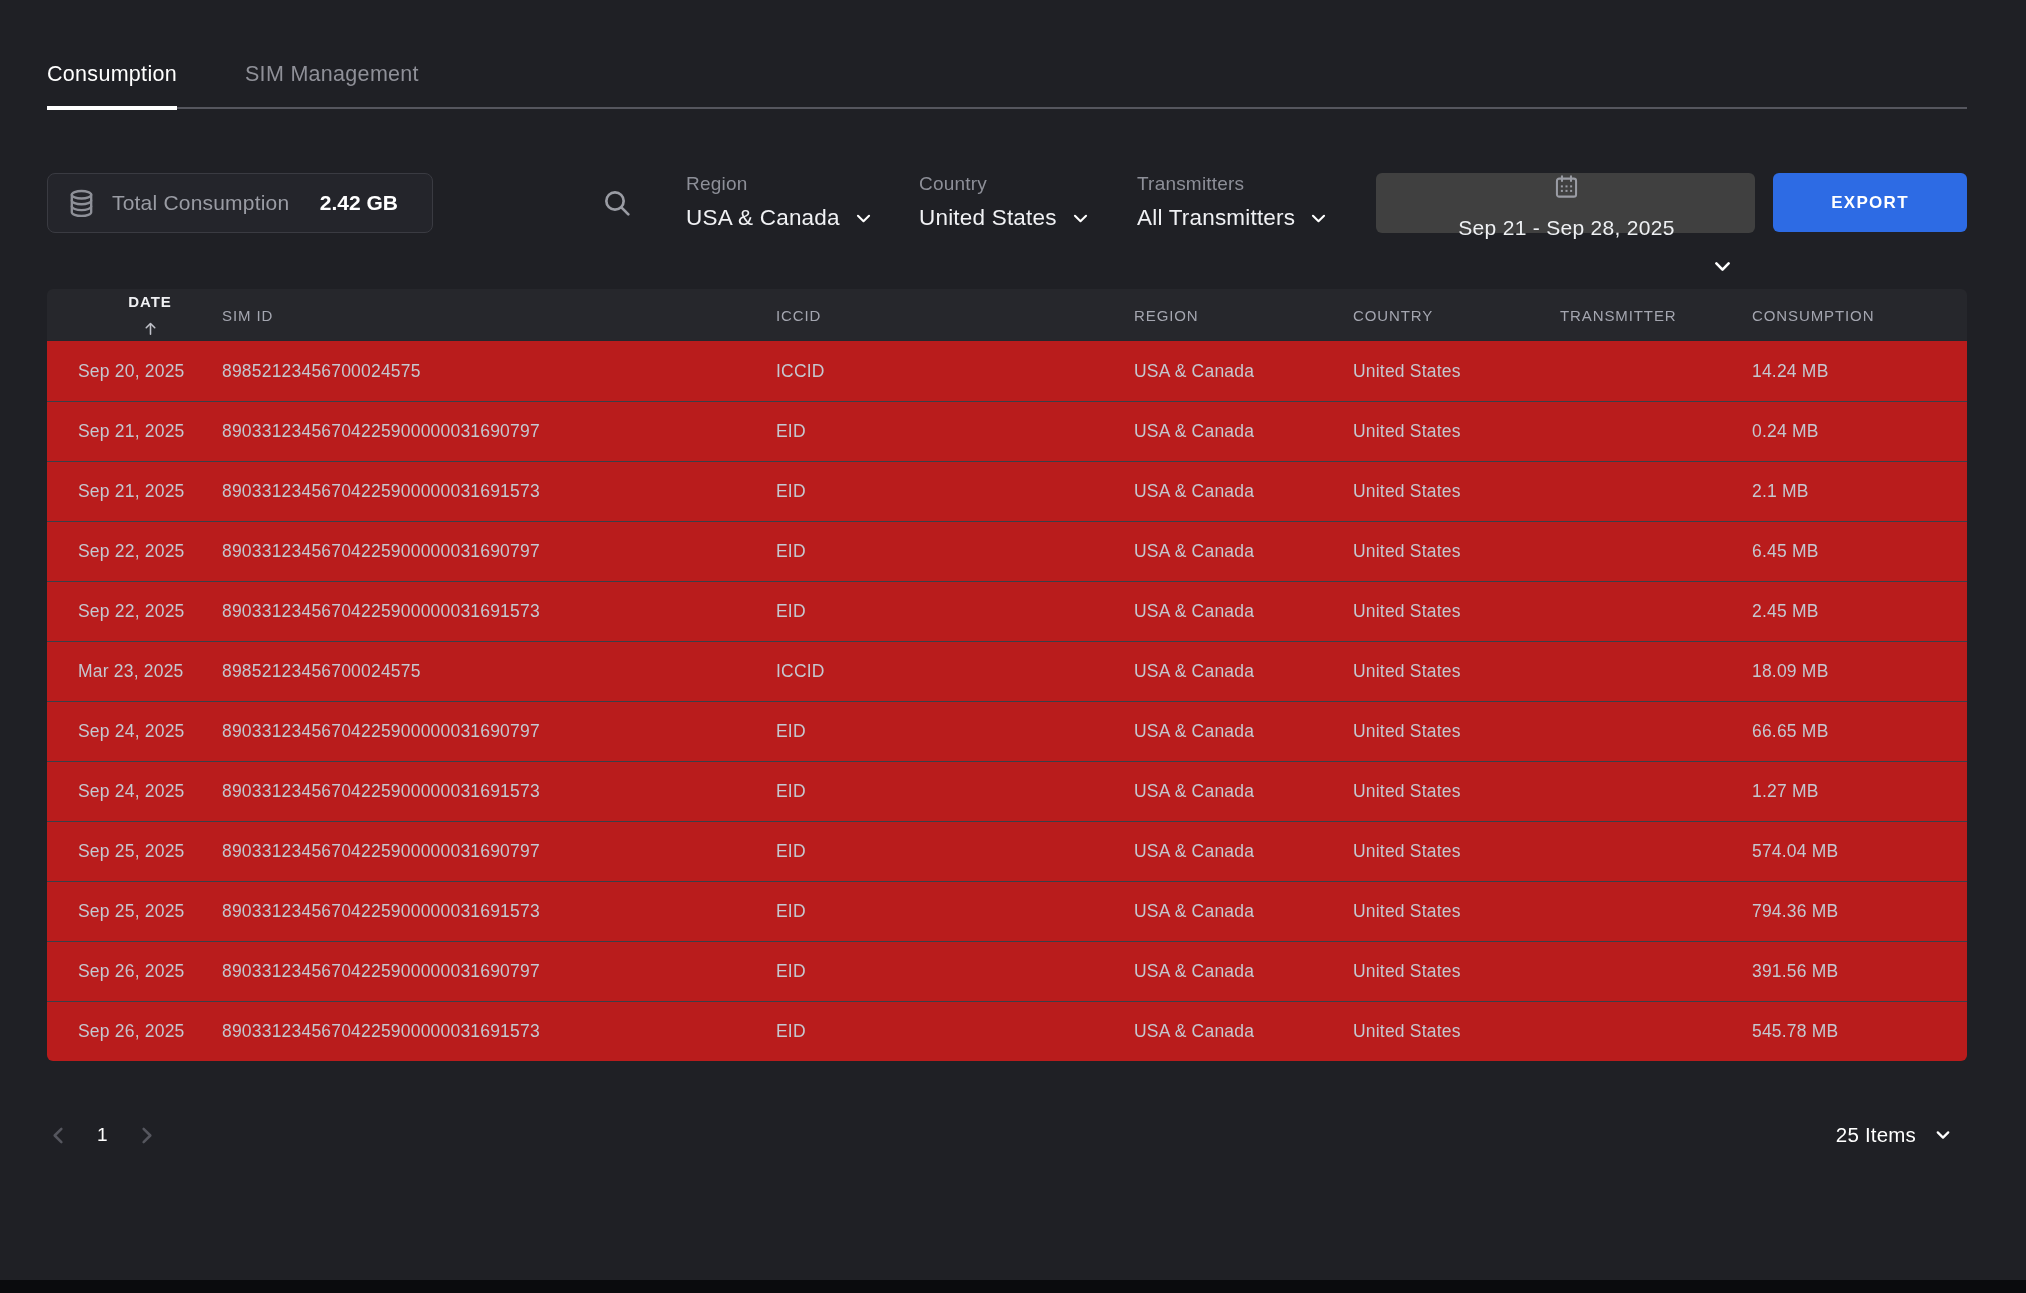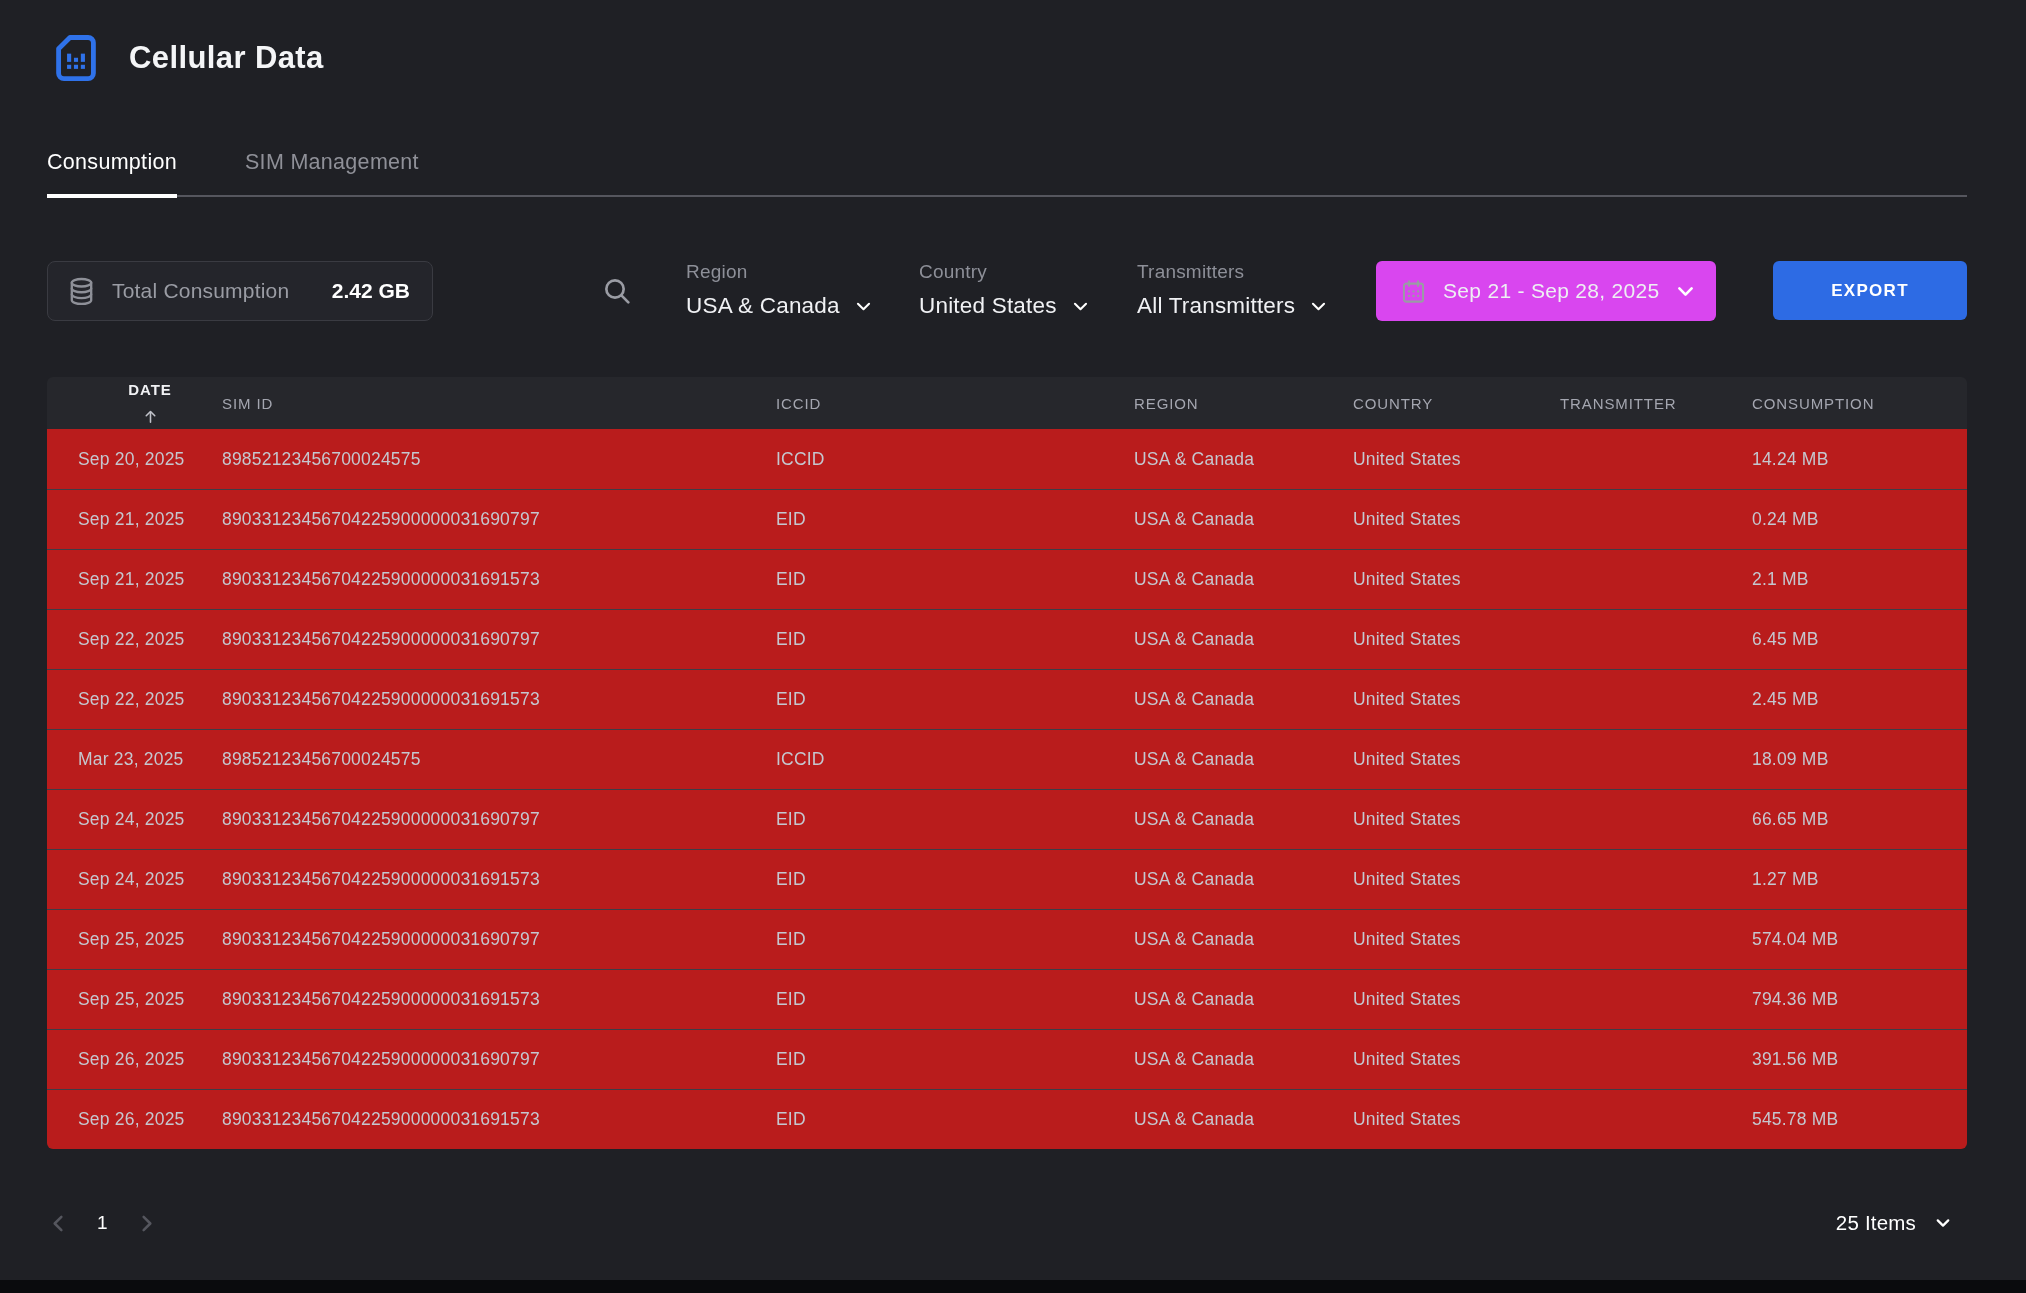--- a/index.html
+++ b/index.html
@@ -22,41 +22,41 @@
   .tabs { display:flex; gap:68px; margin-top:62px; border-bottom:2px solid #55565e; }
   .tab { position:relative; font-size:21.5px; padding-bottom:20px; color:#8f9098; cursor:pointer; letter-spacing:.3px; }
   .tab.active { color:#ffffff; }
   .tab.active::after { content:""; position:absolute; left:0; right:0; bottom:-3px; height:4px; background:#ffffff; }
 
   
   .filter-bar { position:relative; height:60px; margin-top:64px; }
   .total-card {
     position:absolute; left:0; top:0; width:386px; height:60px;
     background:#24252b; border:1px solid #3a3b42; border-radius:8px;
-    display:flex; align-items:center; padding:0 22px 0 18px; gap:15px;
+    display:flex; align-items:center; padding:0 34px 0 18px; gap:15px;
   }
   .db-icon { width:31px; height:31px; color:#8e9098; flex:0 0 auto; }
   .total-label { font-size:21px; color:#9a9ca4; letter-spacing:.2px; white-space:nowrap; }
   .total-value { font-size:21px; font-weight:700; color:#ffffff; margin-left:auto; white-space:nowrap; }
 
   .search-btn { position:absolute; left:554px; top:14px; width:32px; height:32px; color:#9a9ca4; cursor:pointer; }
 
   .dd-group { position:absolute; top:0; display:flex; flex-direction:column; justify-content:space-between; height:58px; cursor:pointer; }
   .dd-group.region { left:639px; }
   .dd-group.country { left:872px; }
   .dd-group.transmitters { left:1090px; }
   .dd-label { font-size:19px; color:#8d8f98; letter-spacing:.2px; }
   .dd-value-row { display:flex; align-items:center; gap:14px; }
   .dd-value { font-size:22.5px; color:#f0f1f4; letter-spacing:.2px; white-space:nowrap; }
   .chev { width:19px; height:19px; color:#ffffff; flex:0 0 auto; }
 
   .datepicker {
-    position:absolute; left:1329px; top:0; width:340px; height:60px;
-    background:#d946ef; border-radius:6px; display:flex; align-items:center;
-    padding:0 22px 0 24px; gap:16px; cursor:pointer;
+    position:absolute; left:1329px; top:0; width:379px; height:60px;
+    background:#404040; border-radius:6px; display:flex; align-items:center;
+    padding:0 22px 0 24px; gap:16px; cursor:pointer;flex-direction:column;
   }
   .cal-icon { width:27px; height:27px; color:#9a9ca4; flex:0 0 auto; }
   .date-text { font-size:21px; color:#eef0f3; letter-spacing:.3px; white-space:nowrap; }
   .datepicker .chev { margin-left:auto; width:21px; height:21px; }
 
   .export-btn {
     position:absolute; left:1726px; top:0; width:194px; height:59px;
     background:#2d6be4; border:none; border-radius:6px; color:#ffffff;
     font-family:"Liberation Sans", sans-serif; font-size:17px; font-weight:700;
     letter-spacing:1.3px; cursor:pointer;
@@ -86,36 +86,20 @@
   .items-label { font-size:20.5px; color:#ffffff; letter-spacing:.2px; }
   .items-select .chev { width:18px; height:18px; }
 
   .bottom-strip { position:absolute; left:0; right:0; bottom:0; height:13px; background:#0a0b0d; }
 </style>
 </head>
 <body>
 
 <div class="page">
 
-  <div class="app-header">
-    <span class="app-icon">
-      <svg viewBox="0 0 24 24" width="100%" height="100%" fill="none" stroke="currentColor" stroke-width="2" stroke-linejoin="round">
-        <path d="M9.5 3.5 H17 A2.2 2.2 0 0 1 19.2 5.7 V18.3 A2.2 2.2 0 0 1 17 20.5 H7 A2.2 2.2 0 0 1 4.8 18.3 V8.2 Z"></path>
-        <g fill="currentColor" stroke="none">
-          <rect x="8.3" y="10.2" width="1.7" height="3.4"></rect>
-          <rect x="8.3" y="14.8" width="1.7" height="1.7"></rect>
-          <rect x="11.15" y="11.9" width="1.7" height="1.7"></rect>
-          <rect x="11.15" y="14.8" width="1.7" height="1.7"></rect>
-          <rect x="14" y="10.2" width="1.7" height="3.4"></rect>
-          <rect x="14" y="14.8" width="1.7" height="1.7"></rect>
-        </g>
-      </svg>
-    </span>
-    <h1 class="page-title">Cellular Data</h1>
-  </div>
 
   <div class="tabs">
     <div class="tab active">Consumption</div>
     <div class="tab">SIM Management</div>
   </div>
 
   <div class="filter-bar">
 
     <div class="total-card">
       <span class="db-icon">

